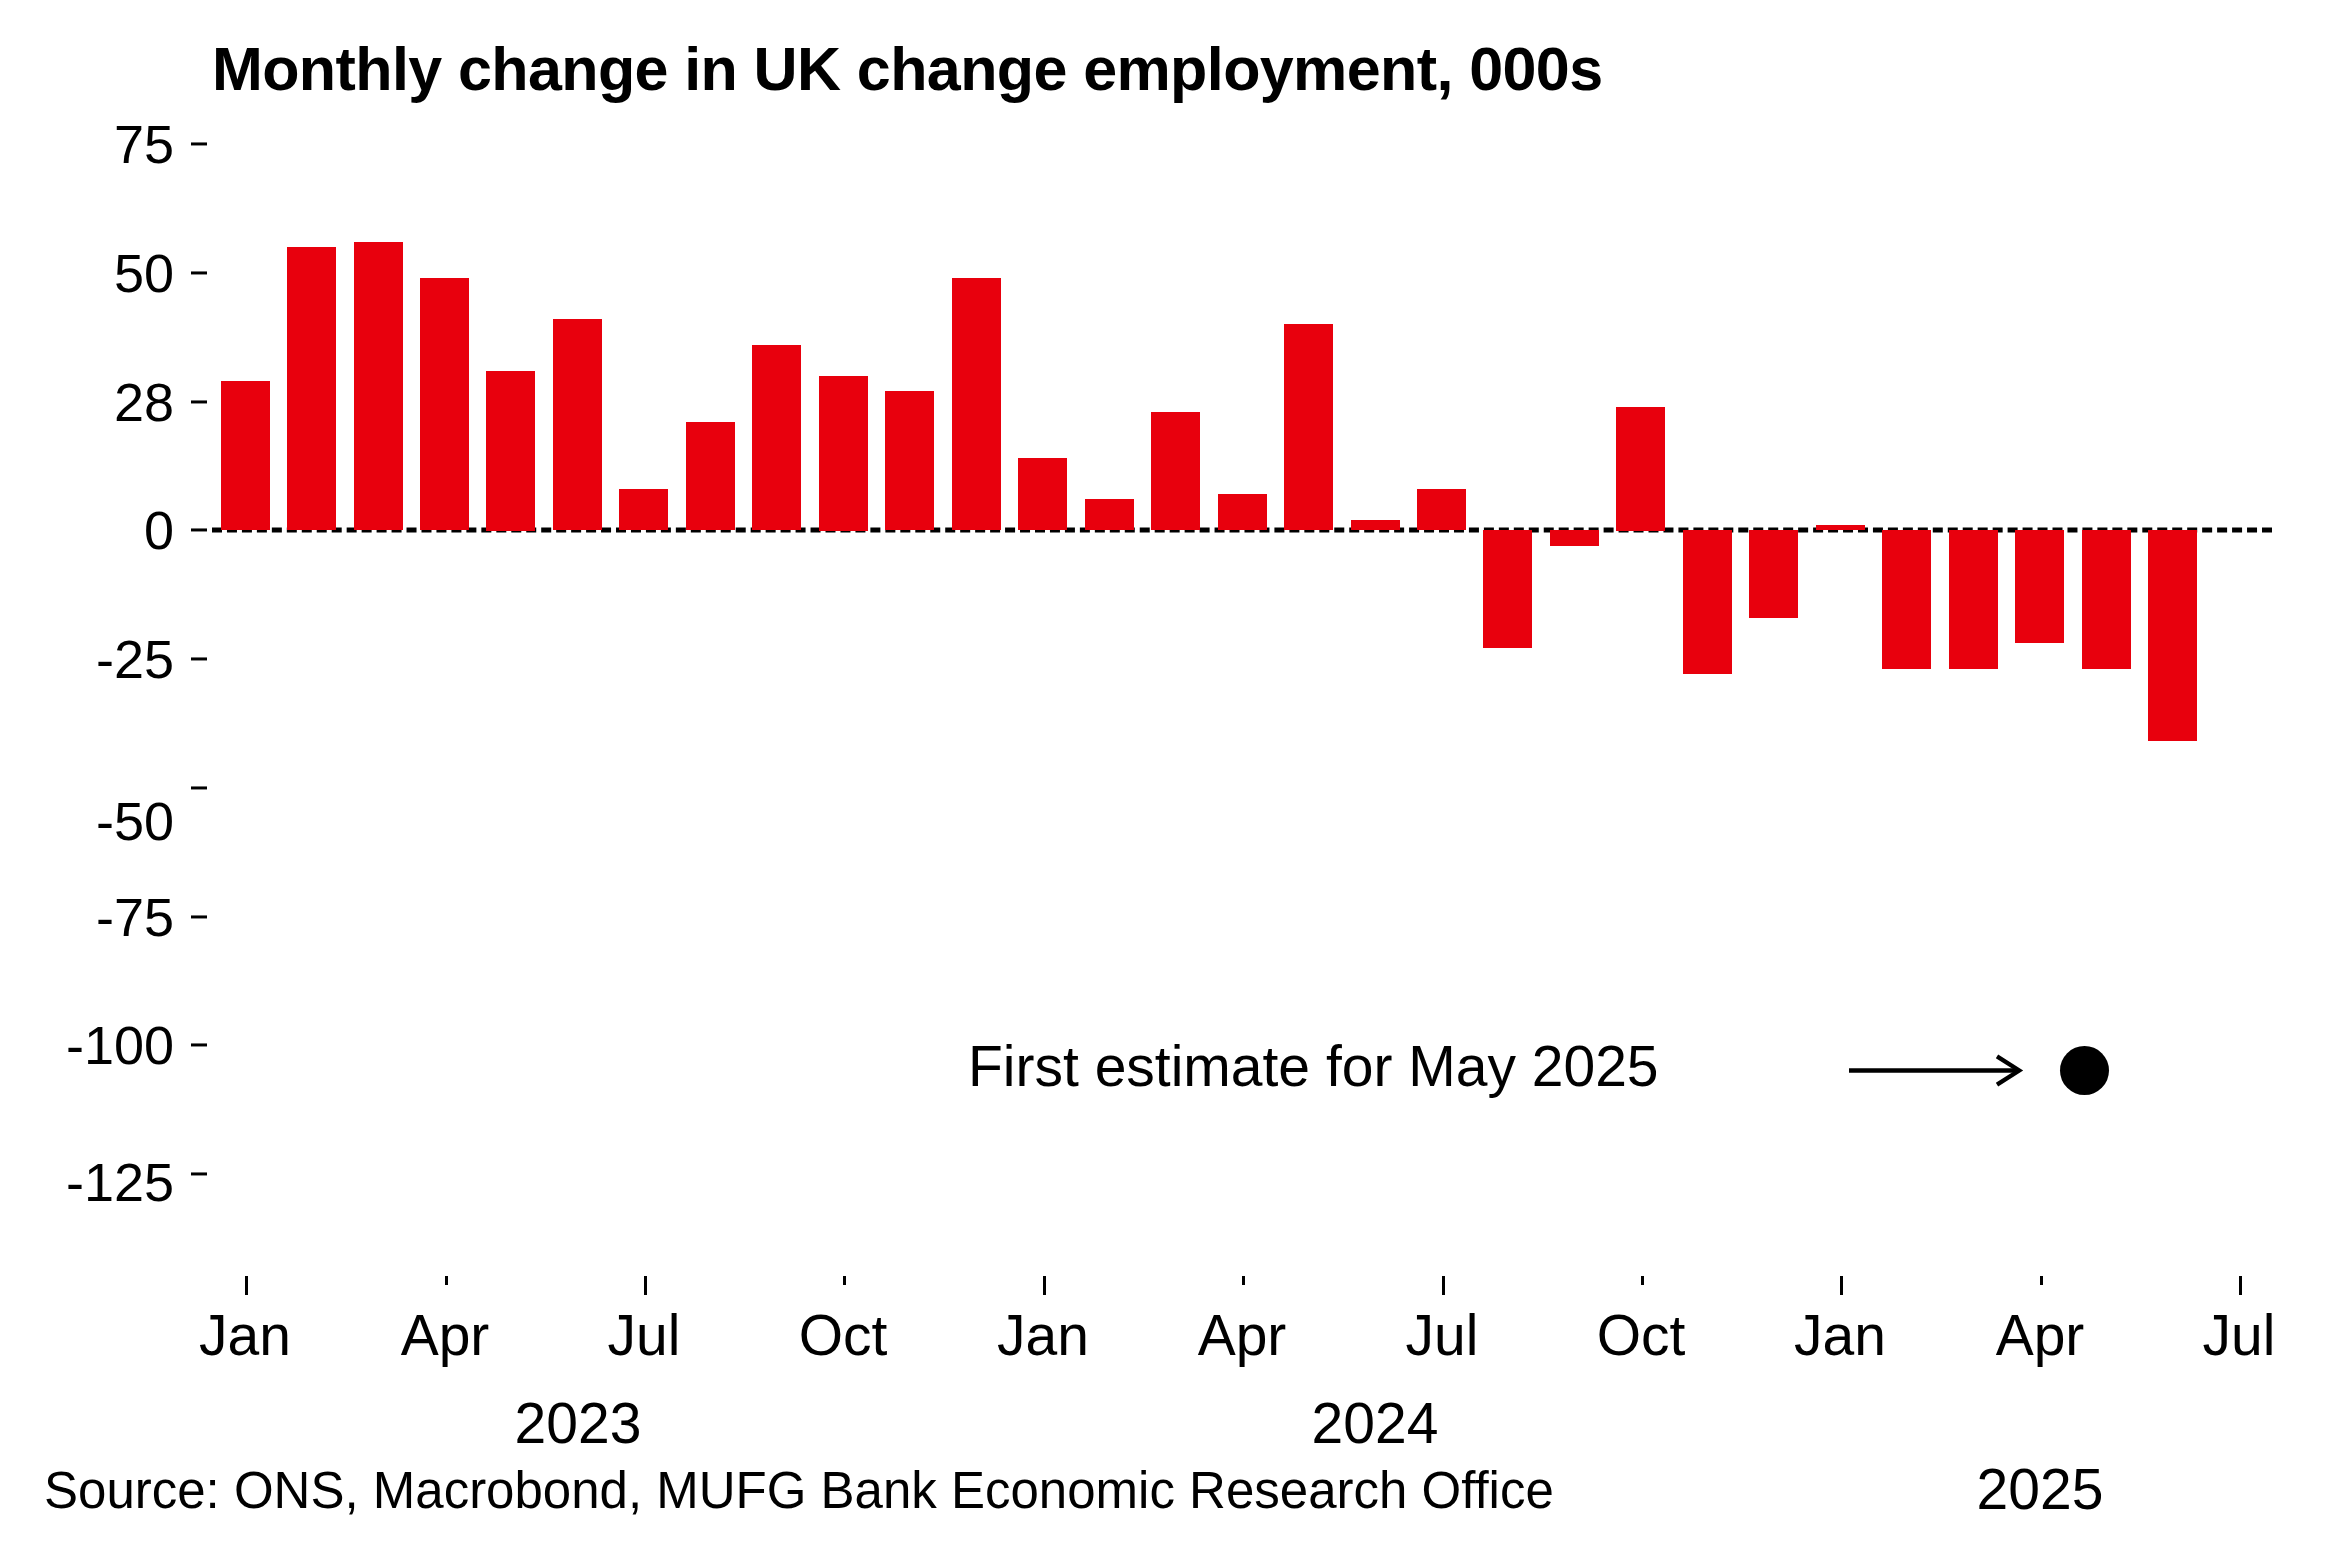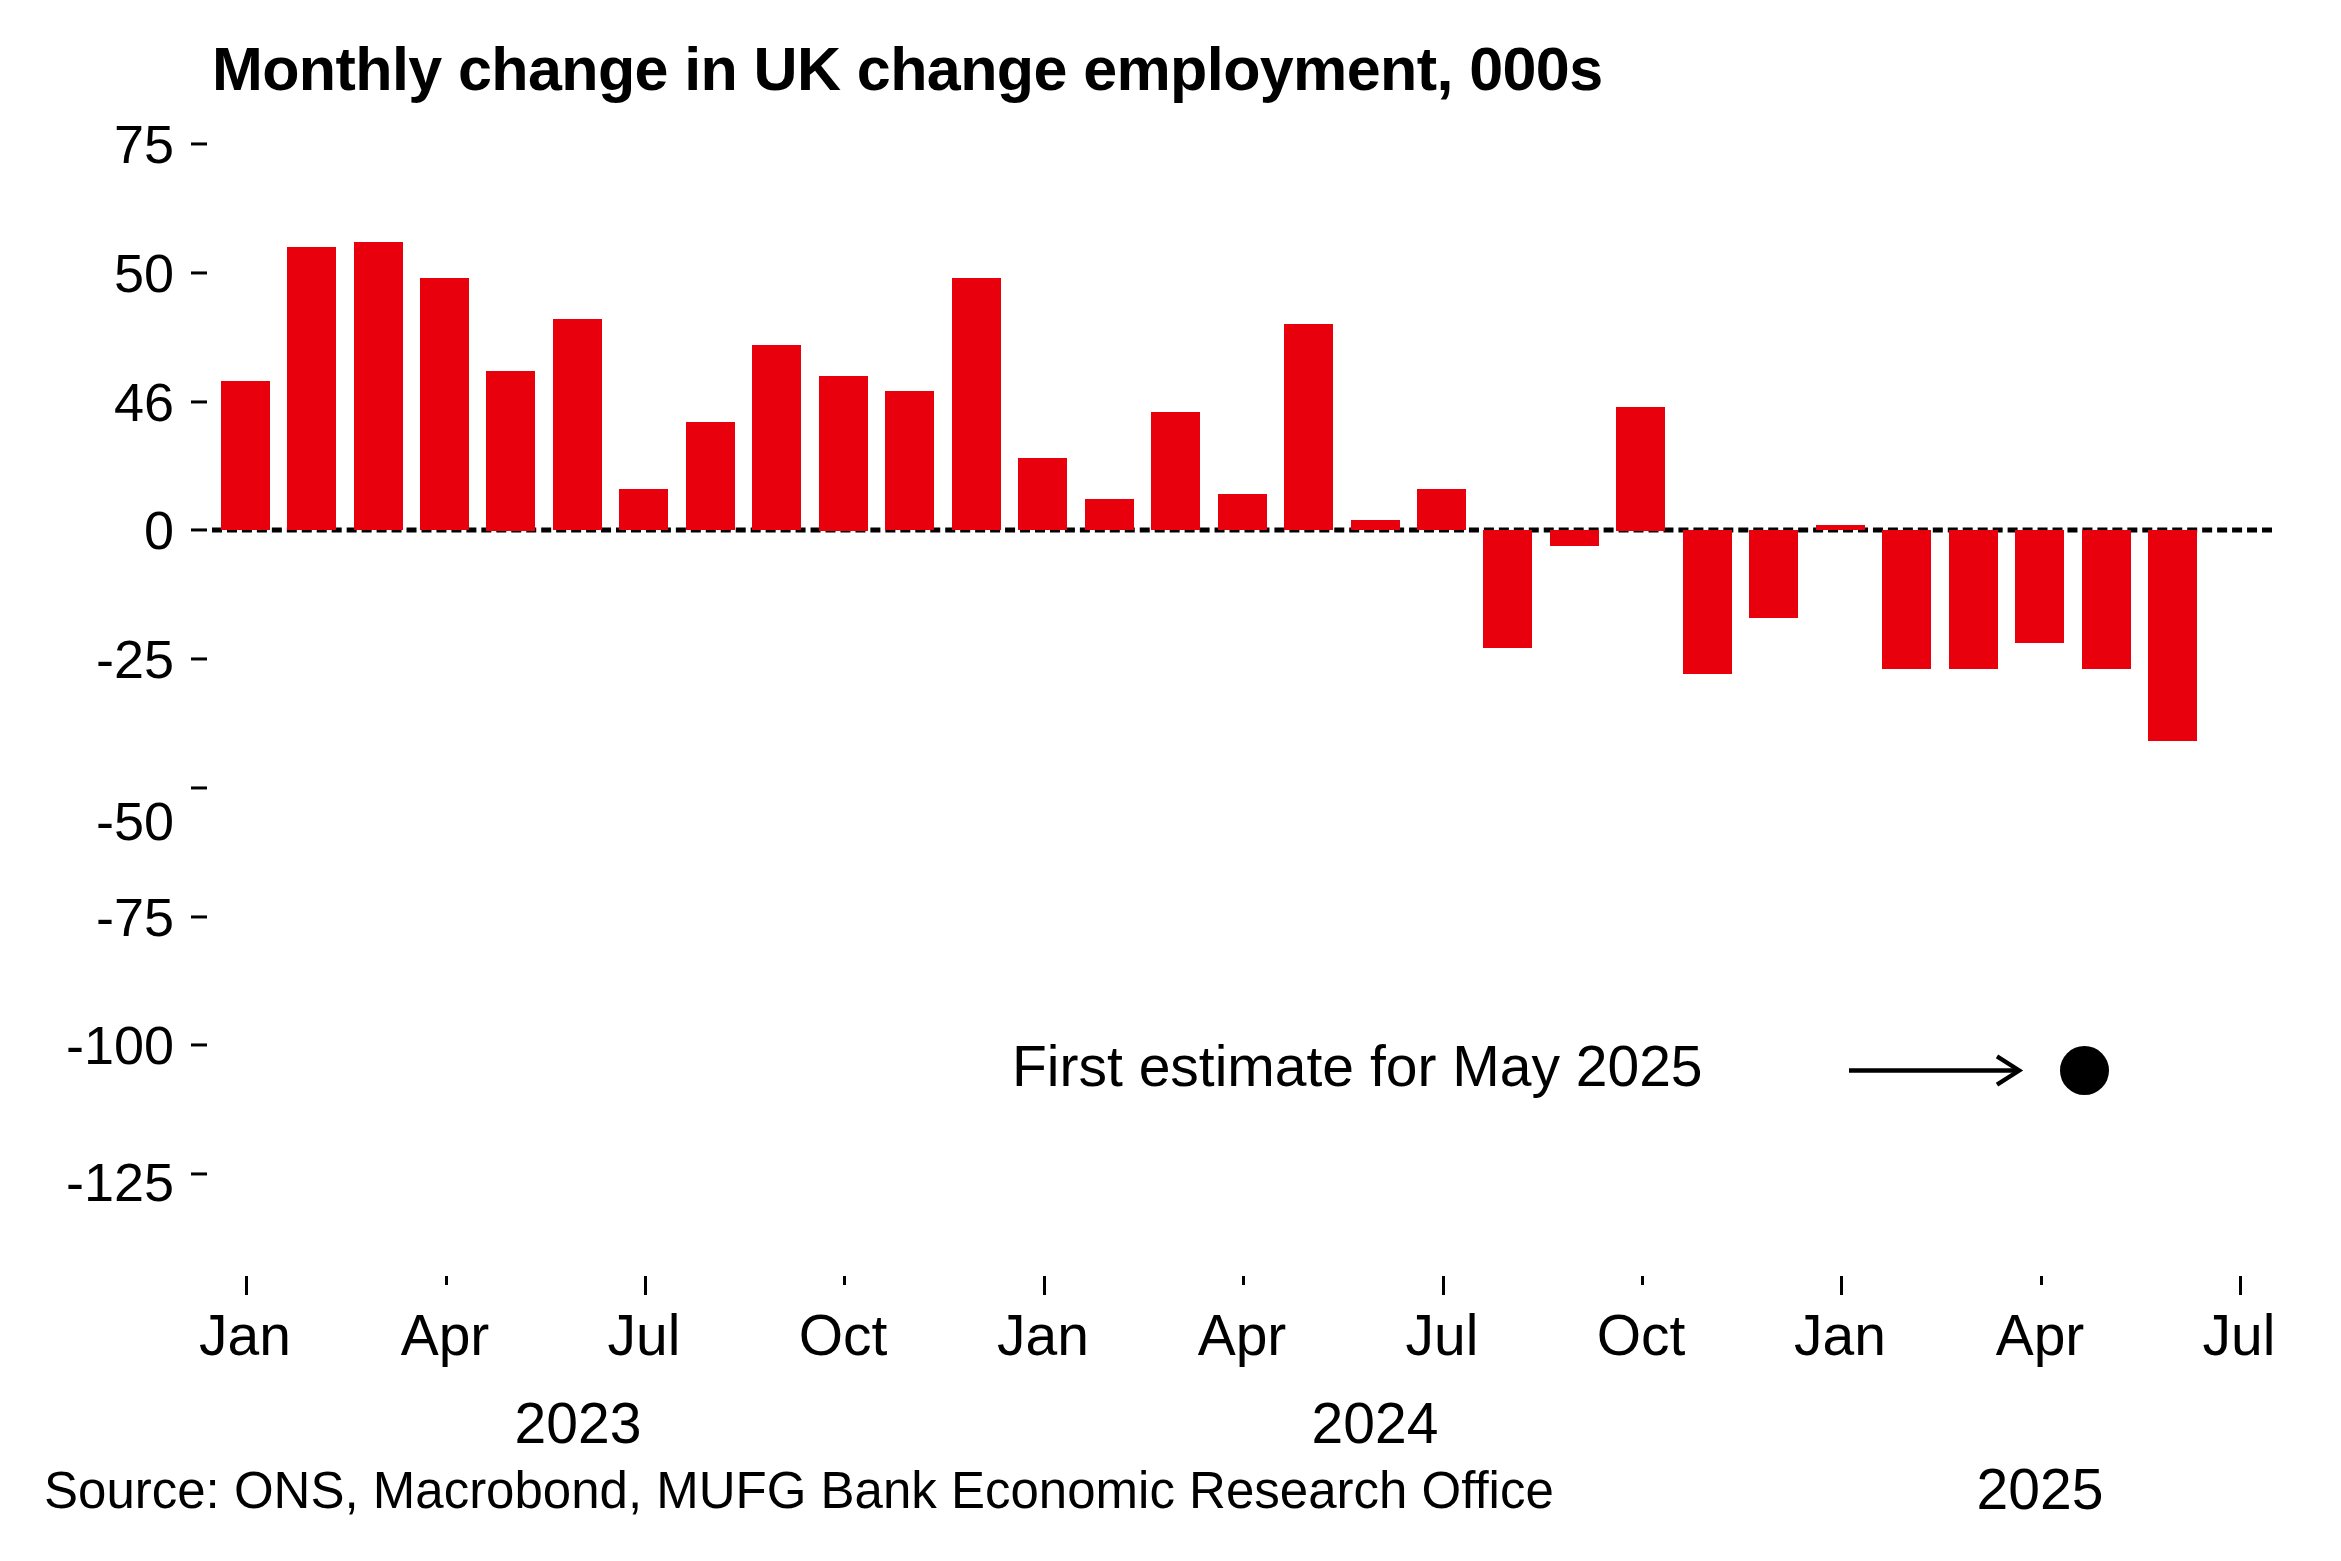--- a/index.html
+++ b/index.html
@@ -115,21 +115,21 @@
 <div id="chart-root">
 
   <div id="chart-title">Monthly change in UK change employment, 000s</div>
 
   <div id="plot">
     <div id="yticks">
         <div class="ytick-label" style="top: 0px; right: 2098px;">75</div>
         <div class="ytick-mark" style="top: 0px; left: -21px;"></div>
         <div class="ytick-label" style="top: 129px; right: 2098px;">50</div>
         <div class="ytick-mark" style="top: 129px; left: -21px;"></div>
-        <div class="ytick-label" style="top: 258px; right: 2098px;">46</div>
+        <div class="ytick-label" style="top: 258px; right: 2098px;">28</div>
         <div class="ytick-mark" style="top: 258px; left: -21px;"></div>
         <div class="ytick-label" style="top: 386px; right: 2098px;">0</div>
         <div class="ytick-mark" style="top: 386px; left: -21px;"></div>
         <div class="ytick-label" style="top: 515px; right: 2098px;">-25</div>
         <div class="ytick-mark" style="top: 515px; left: -21px;"></div>
         <div class="ytick-label" style="top: 644px; right: 2098px; margin-top: 33px;">-50</div>
         <div class="ytick-mark" style="top: 644px; left: -21px;"></div>
         <div class="ytick-label" style="top: 773px; right: 2098px;">-75</div>
         <div class="ytick-mark" style="top: 773px; left: -21px;"></div>
         <div class="ytick-label" style="top: 901px; right: 2098px;">-100</div>
@@ -193,21 +193,21 @@
         <div class="xtick-label" style="left: 1828px; top: 1158px;">Apr</div>
         <div class="xtick-mark" style="left: 2027px; top: 1132px; height: 19px;"></div>
         <div class="xtick-label" style="left: 2027px; top: 1158px;">Jul</div>
         <div class="year-label" style="left: 366px; top: 1246px; text-align: right;">2023</div>
         <div class="year-label" style="left: 1163px; top: 1246px;">2024</div>
         <div class="year-label" style="left: 1828px; top: 1312px;">2025</div>
       </div>
   </div>
 
   <div id="annotation-layer">
-    <div id="annotation" style="left: 968px; top: 1033px; margin-left: 44px;">First estimate for May 2025</div>
+    <div id="annotation" style="left: 968px; top: 1033px;">First estimate for May 2025</div>
     <svg id="annotation-arrow" width="187" height="37" viewBox="0 0 300 60" style="left: 1848px; top: 1052px;">
       <line x1="0" y1="30" x2="272" y2="30" stroke="#000" stroke-width="7"></line>
       <polyline points="240,7 276,30 240,53" fill="none" stroke="#000" stroke-width="7"></polyline>
     </svg>
     <div id="annotation-dot" style="left: 2060px; top: 1046px;"></div>
   </div>
 
   <div id="source-note">Source: ONS, Macrobond, MUFG Bank Economic Research Office</div>
 </div>
 

